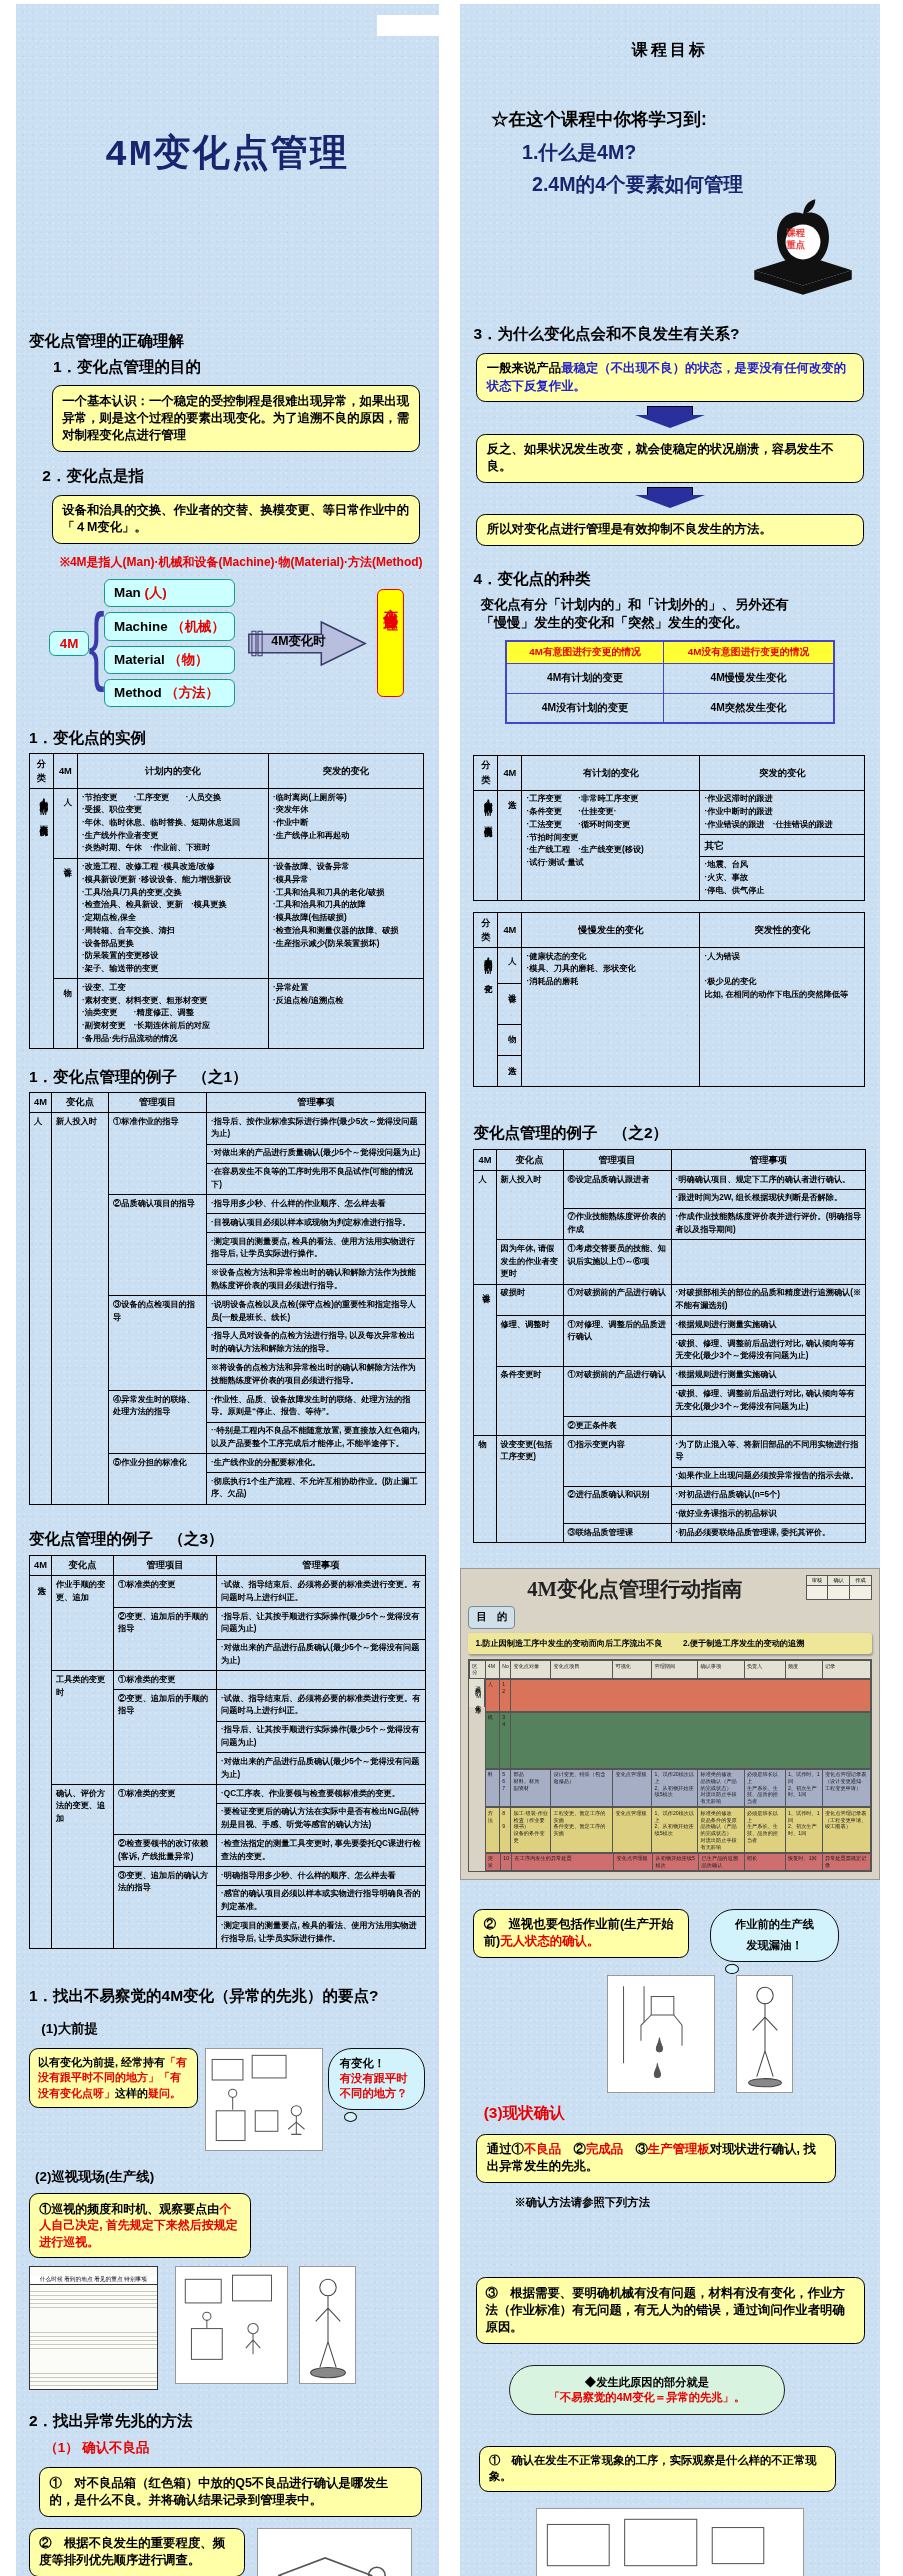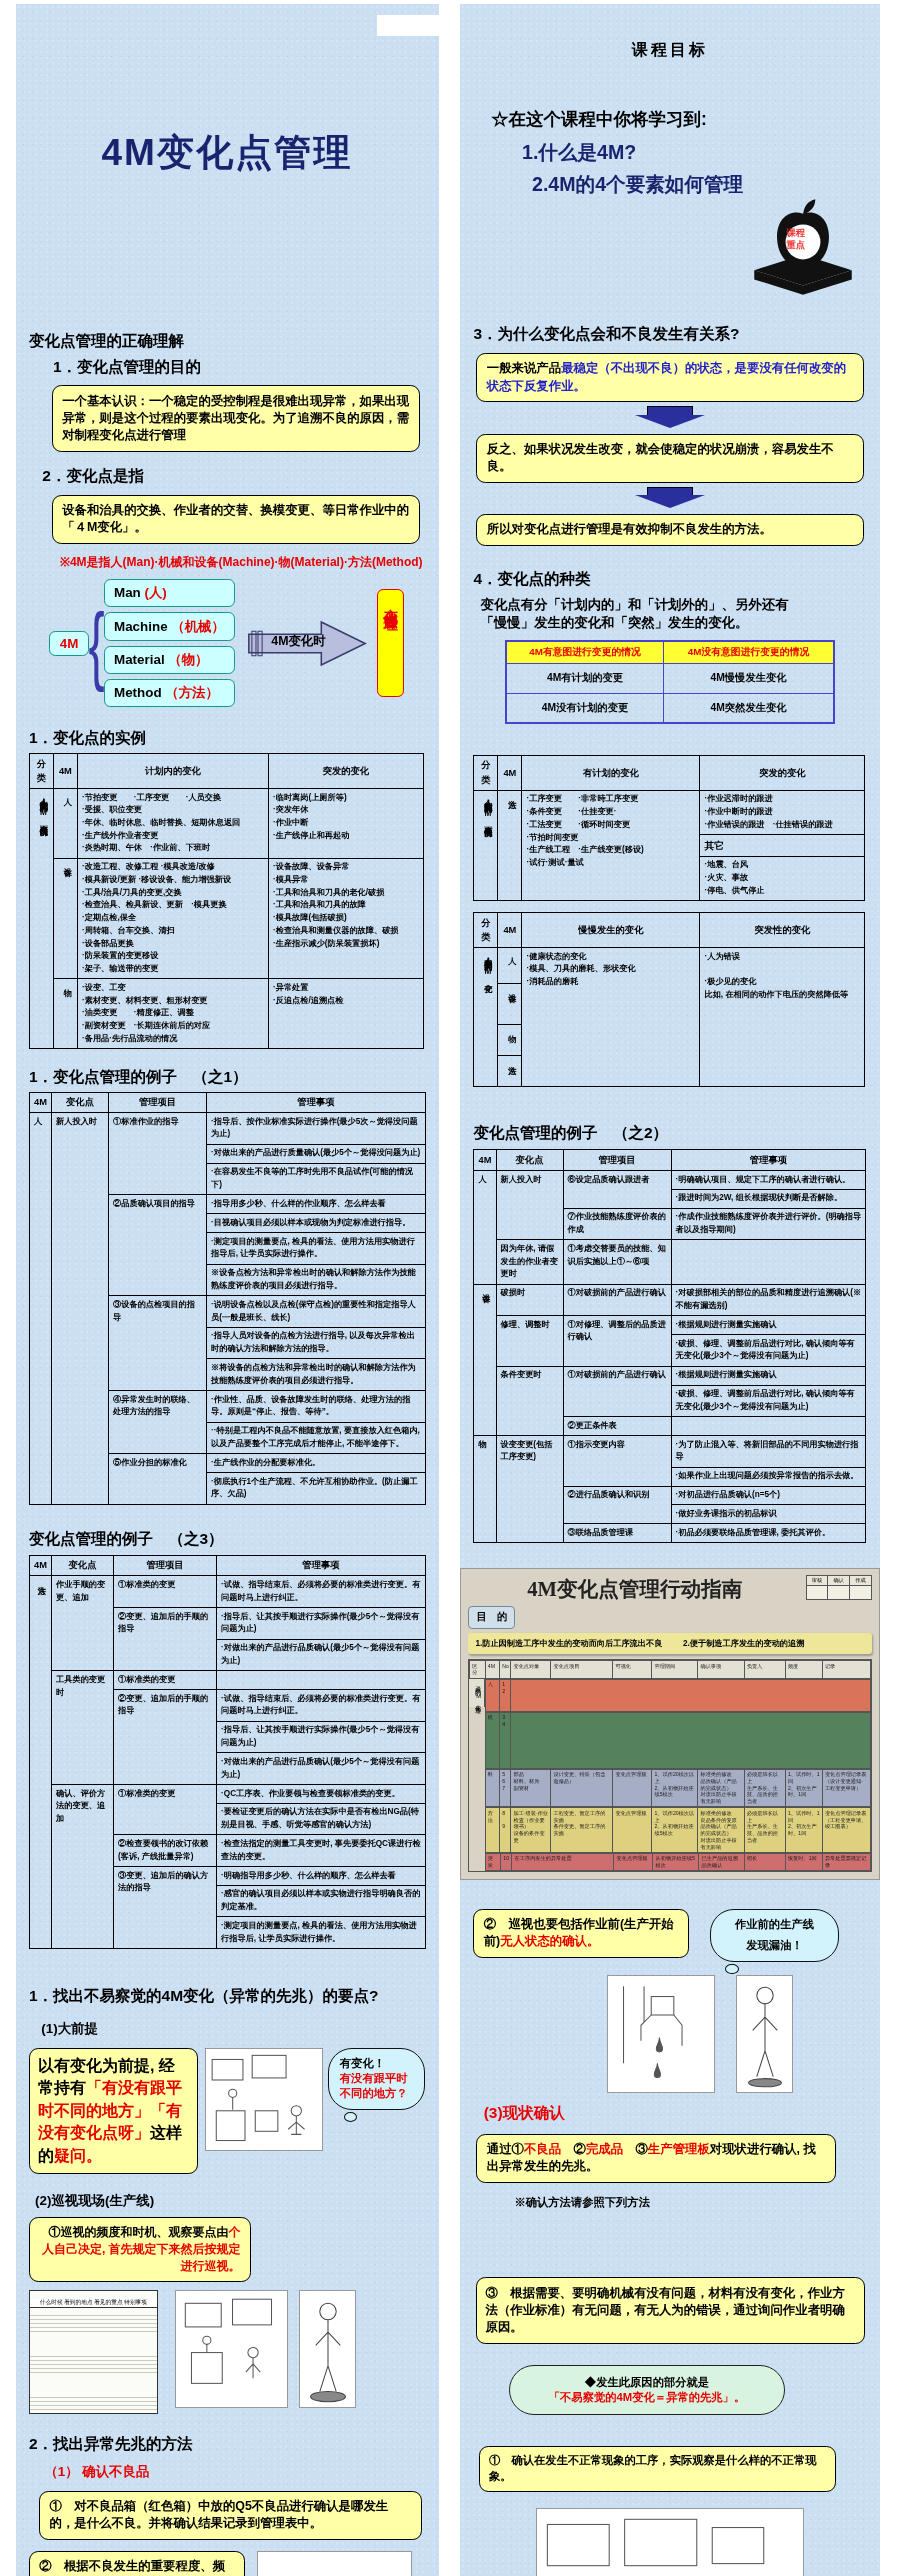--- a/index.html
+++ b/index.html
@@ -53,21 +53,21 @@
   .cap{font-size:11.3px;font-weight:bold;line-height:1.45;}
   svg{display:block;}
 </style>
 </head>
 <body>
 
 <div id="colL" class="col">
   <div class="notch" style="right:0;top:11.3px;width:62px;height:20.6px;"></div>
 
   <div style="height:297px;display:flex;align-items:center;justify-content:center;">
-    <div class="navy" style="font-family:Liberation Sans, sans-serif;font-size:37px;font-weight:bold;letter-spacing:2.1px;">4M变化点管理</div>
+    <div class="navy" style="font-family:Liberation Mono, monospace;font-size:37px;font-weight:bold;letter-spacing:2.1px;">4M变化点管理</div>
   </div>
 
   <div class="pad">
     <div class="h30" style="margin-top:30px;">变化点管理的正确理解</div>
     <div class="h30" style="margin-top:5.2px;margin-left:24px;">1．变化点管理的目的</div>
     <div class="ybox" style="margin:7.2px 5.2px 0 23px;">一个基本认识：一个稳定的受控制程是很难出现异常，如果出现异常，则是这个过程的要素出现变化。为了追溯不良的原因，需对制程变化点进行管理</div>
     <div class="h30" style="margin-top:14.4px;margin-left:13.4px;">2．变化点是指</div>
     <div class="ybox" style="margin:7.2px 5.2px 0 23px;">设备和治具的交换、作业者的交替、换模变更、等日常作业中的「４M变化」。</div>
     <div class="red h23" style="margin:9.3px 0 0 31px;">※4M是指人(Man)·机械和设备(Machine)·物(Material)·方法(Method)</div>
     <div class="row" style="margin-top:8.2px;align-items:center;">
@@ -271,21 +271,21 @@
             <td>·测定项目的测量要点, 检具的看法、使用方法用实物进行指导后, 让学员实际进行操作。</td>
           </tr>
     </tbody>
       </table>
   </div>
 
   <div class="pad">
     <div class="h30" style="margin-top:37px;">1．找出不易察觉的4M变化（异常的先兆）的要点?</div>
     <div class="h26" style="margin-top:13.4px;margin-left:12.4px;">(1)大前提</div>
     <div class="row" style="margin-top:9.3px;">
-      <div class="ybox" style="width:170px;font-size:16px;padding-left:8px;">
+      <div class="ybox" style="width:170px;font-size:11px;padding-left:8px;">
         <span>以有变化为前提, 经常持有</span><span class="red">「有没有跟平时不同的地方」「有没有变化点呀」</span><span>这样的</span><span class="red">疑问。</span>
       </div>
       <div class="sketch" style="width:118px;height:103px;margin-left:7.2px;">
         <svg width="117" height="102" viewBox="0 0 228 198">
             <g fill="none" stroke="#555" stroke-width="2">
           <rect x="12" y="20" width="60" height="40"></rect>
               <rect x="90" y="12" width="66" height="44"></rect>
               <rect x="20" y="120" width="56" height="58"></rect>
               <rect x="96" y="120" width="44" height="40"></rect>
           <circle cx="176" cy="120" r="10"></circle>
@@ -296,21 +296,21 @@
           </svg>
       </div>
       <div class="cloud" style="width:97px;margin-left:5.2px;">
         <div>有变化！</div>
         <div class="red">有没有跟平时不同的地方？</div>
       </div>
     </div>
 
     <div class="h26" style="margin-top:17.5px;margin-left:6.2px;">(2)巡视现场(生产线)</div>
     <div class="row" style="margin-top:7.2px;">
-      <div class="ybox" style="width:222px;font-size:12px;text-align:right;">
+      <div class="ybox" style="width:222px;font-size:12px;">
         <span>①巡视的频度和时机、观察要点由</span><span class="red">个人自己决定, 首先规定下来然后按规定进行巡视。</span>
       </div>
     </div>
     <div class="row" style="margin-top:8.2px;">
       <div class="sketch docph" style="width:129px;height:124px;border:1px solid #333;padding-top:8.2px;">
         <div style="font-size:5.7px;text-align:center;background:#fff;border-bottom:0.5px solid #333;">什么时候 看到的地点 看见的重点 特别事项</div>
       </div>
       <div class="sketch" style="width:113px;height:118px;margin-left:17.5px;">
         <svg width="112" height="117" viewBox="0 0 218 228">
             <g fill="none" stroke="#555" stroke-width="2">

